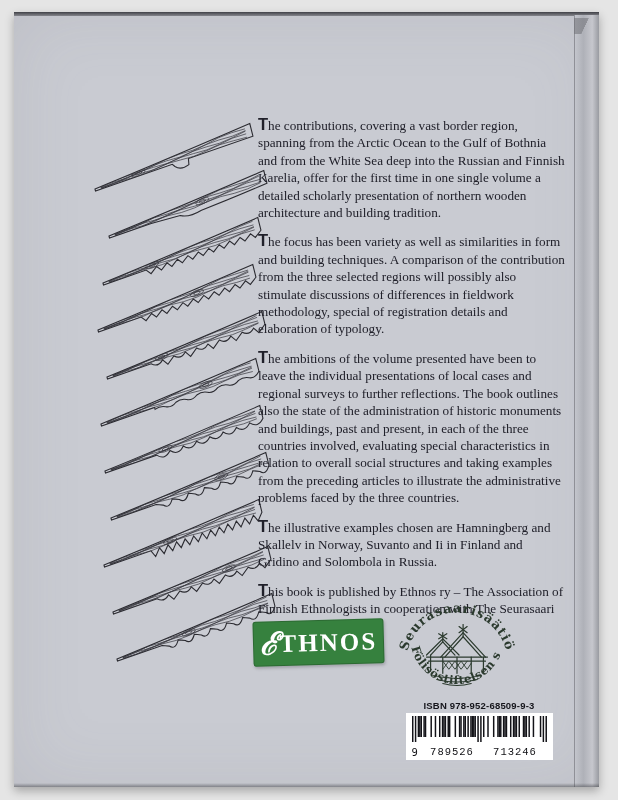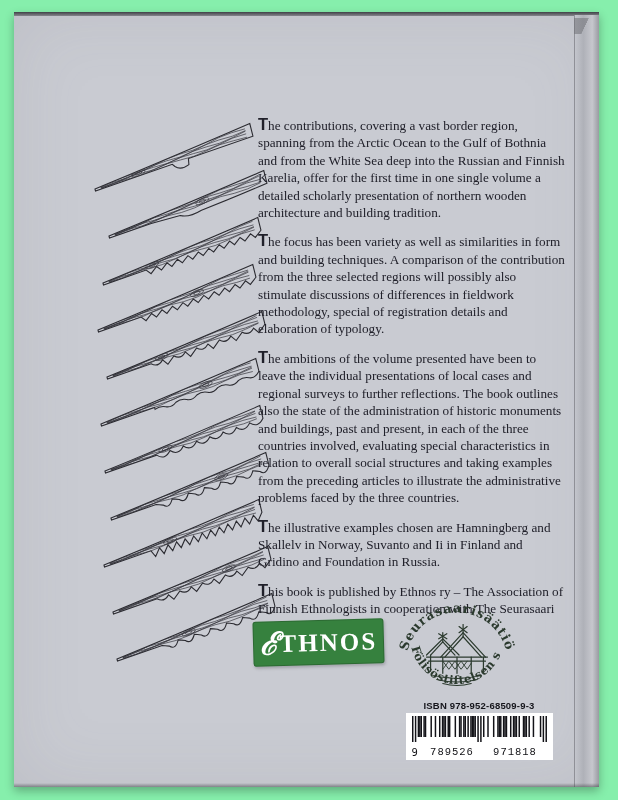--- a/index.html
+++ b/index.html
@@ -1,17 +1,17 @@
 <!DOCTYPE html>
 <html><head>
 <meta charset="utf-8">
 <style>
   html,body{margin:0;padding:0;}
   body{width:618px;height:800px;overflow:hidden;background:#fbfbf9;font-family:"Liberation Serif",serif;}
-  .photo{position:relative;width:618px;height:800px;background:#86efac;}
+  .photo{position:relative;width:618px;height:800px;background:#e5e5e5;}
   .book{position:absolute;left:14px;top:12px;width:585px;height:775px;background:#c9cbd2;
         box-shadow:0 4px 9px rgba(0,0,0,.28), inset 0 0 70px rgba(118,120,130,.14);}
   .top-edge{position:absolute;left:0;top:0;right:0;height:4px;
         background:linear-gradient(#404147,#85868c);}
   .fore-edge{position:absolute;top:3px;right:0;bottom:0;width:24px;
         background:linear-gradient(90deg,#c3c5cc,#afb1b8 35%,#c6c7cd 72%,#999ba1);
         border-left:1px solid #8f9097;}
   .corner-bevel{position:absolute;top:3px;right:0;width:25px;height:16px;
         background:linear-gradient(115deg,#6f7076 45%,transparent 46%);opacity:.55;}
   .bottom-shade{position:absolute;left:0;right:0;bottom:0;height:4px;
@@ -239,21 +239,21 @@
               <ellipse cx="80" cy="21.6" rx="7" ry="2.6" fill="none" transform="rotate(-9 80 21.6)"></ellipse>
               <ellipse cx="80" cy="21.6" rx="3.5" ry="1.3" fill="none" transform="rotate(-9 80 21.6)"></ellipse>
             </g>
   </svg></div>
       </div>
 
     <div class="blurb">
       <p><span class="lead">T</span><span>he contributions, covering a vast border region, spanning from the Arctic Ocean to the Gulf of Bothnia and from the White Sea deep into the Russian and Finnish Karelia, offer for the first time in one single volume a detailed scholarly presentation of northern wooden architecture and building tradition.</span></p>
       <p><span class="lead">T</span><span>he focus has been variety as well as similarities in form and building techniques. A comparison of the contribution from the three selected regions will possibly also stimulate discussions of differences in fieldwork methodology, special of registration details and elaboration of typology.</span></p>
       <p><span class="lead">T</span><span>he ambitions of the volume presented have been to leave the individual presentations of local cases and regional surveys to further reflections. The book outlines also the state of the administration of historic monuments and buildings, past and present, in each of the three countries involved, evaluating special characteristics in relation to overall social structures and taking examples from the preceding articles to illustrate the administrative problems faced by the three countries.</span></p>
-      <p><span class="lead">T</span><span>he illustrative examples chosen are Hamningberg and Skallelv in Norway, Suvanto and Ii in Finland and Gridino and Foundation in Russia.</span></p>
+      <p><span class="lead">T</span><span>he illustrative examples chosen are Hamningberg and Skallelv in Norway, Suvanto and Ii in Finland and Gridino and Solombola in Russia.</span></p>
       <p><span class="lead">T</span><span>his book is published by Ethnos ry – The Association of Finnish Ethnologists in cooperation with The Seurasaari Foundation.</span></p>
     </div>
 
     <div class="ethnos" id="ethnosLogo" style="background: rgb(54, 129, 62); color: rgb(255, 255, 255);">
       <span class="init">ℰ</span>
         <span class="rest">THNOS</span>
     </div>
 
     <svg class="stamp" viewBox="0 0 120 122">
       <defs>
@@ -340,18 +340,18 @@
             <rect x="113.60" y="0" width="1.48" height="21" fill="#121217"></rect>
             <rect x="116.44" y="0" width="1.48" height="21" fill="#121217"></rect>
             <rect x="120.70" y="0" width="1.48" height="21" fill="#121217"></rect>
             <rect x="127.80" y="0" width="1.48" height="21" fill="#121217"></rect>
             <rect x="130.64" y="0" width="1.48" height="26" fill="#121217"></rect>
             <rect x="133.48" y="0" width="1.48" height="26" fill="#121217"></rect>
           </svg>
         <div class="barcode-digits" id="barcodeDigits">
           <span class="d0">9</span>
           <span class="d1">789526</span>
-          <span class="d2">971818</span>
+          <span class="d2">713246</span>
         </div>
       </div>
     </div>
   </div>
 </div>
 
 </body></html>

